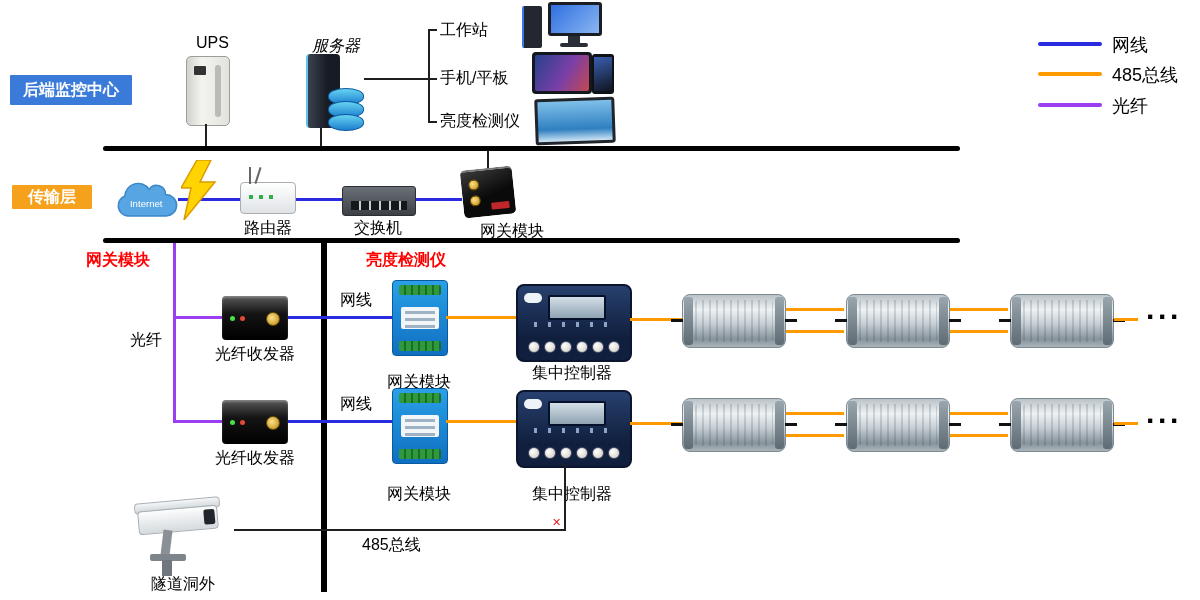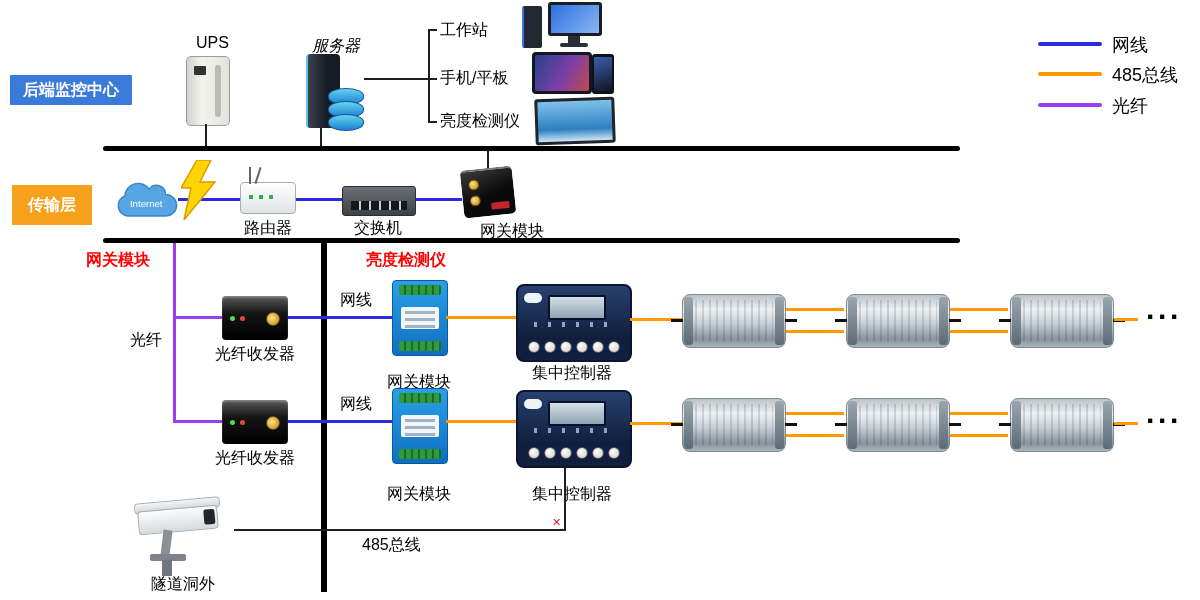--- a/index.html
+++ b/index.html
@@ -175,21 +175,21 @@
 
   <div class="busbar" style="left:103px;top:146px;width:857px;"></div>
 
   <div class="legend-swatch" style="left: 1038px; top: 42px; background: rgb(42, 42, 224);"></div>
   <div class="legend-label" style="left:1112px;top:33px;">网线</div>
   <div class="legend-swatch" style="left: 1038px; top: 72px; background: rgb(255, 153, 0);"></div>
   <div class="legend-label" style="left:1112px;top:63px;">485总线</div>
   <div class="legend-swatch" style="left: 1038px; top: 103px; background: rgb(155, 61, 240);"></div>
   <div class="legend-label" style="left:1112px;top:94px;">光纤</div>
 
-  <div class="badge" style="left:12px;top:185px;width:80px;height:40px;background:#f5a11c;">传输层</div>
+  <div class="badge" style="left:12px;top:185px;width:80px;height:24px;background:#f5a11c;">传输层</div>
 
   <div class="h net" style="left:178px;top:198px;width:64px;"></div>
   <div class="h net" style="left:294px;top:198px;width:48px;"></div>
   <div class="h net" style="left:414px;top:198px;width:48px;"></div>
   <div class="v w" style="left:487px;top:150px;height:18px;"></div>
 
   <svg style="position:absolute;left:110px;top:176px;" width="74" height="46" viewBox="0 0 100 62">
     <path d="M24 54a14 14 0 0 1-4-27 18 18 0 0 1 33-9 12 12 0 0 1 22 7 12 12 0 0 1 1 29z" fill="#57a5e3" stroke="#3b87c8" stroke-width="2"></path>
     <text x="49" y="42" font-size="13" fill="#ffffff" text-anchor="middle">Internet</text>
   </svg>

